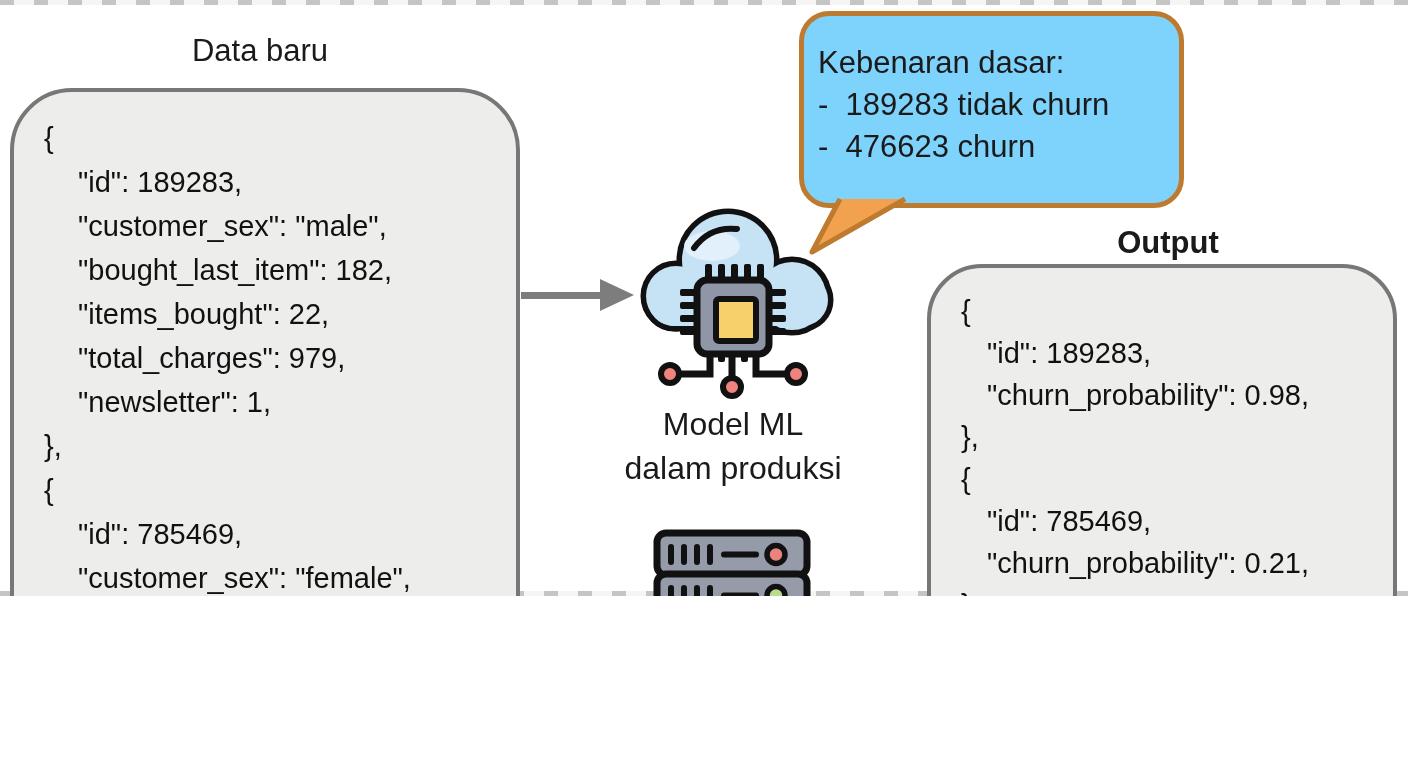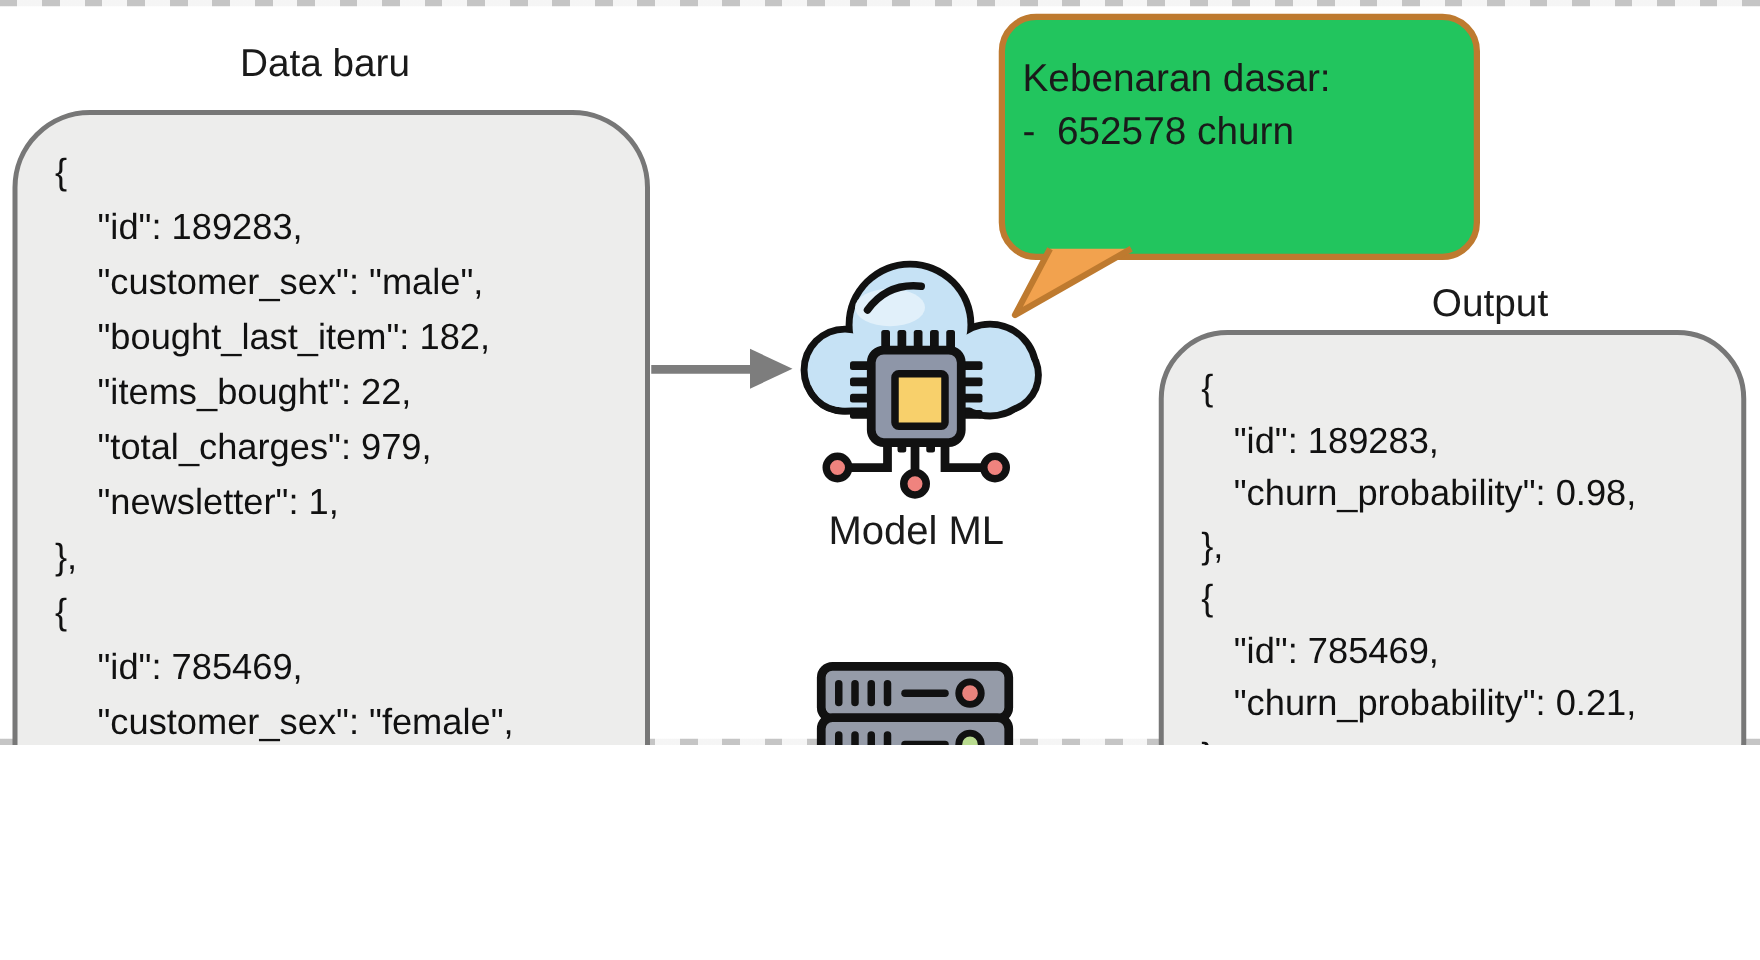--- a/index.html
+++ b/index.html
@@ -18,21 +18,21 @@
   #output-panel .code-line{line-height:42px;}
   .code-line{font-size:29px;white-space:pre;color:#111;}
   .ind-1{padding-left:34px;}
   #output-panel .ind-1{padding-left:26px;}
   
   #arrow-line{left:521px;top:292px;width:81px;height:7px;background:#7D7D7D;}
   #arrow-head{left:600px;top:279px;width:0;height:0;
       border-top:16px solid transparent;border-bottom:16px solid transparent;
       border-left:34px solid #7D7D7D;}
   
-  #bubble{left:799px;top:11px;width:385px;height:197px;background:#22c55e;
+  #bubble{left:799px;top:11px;width:385px;height:197px;background:#7dd3fc;
       border:5px solid #BE7A2F;border-radius:30px;box-sizing:border-box;
       padding:26px 12px 0 14px;z-index:2;}
   #bubble .bline{font-size:31px;line-height:42px;white-space:pre;}
   #bubble-tail{left:790px;top:196px;z-index:3;}
   
   .icon-label{font-size:32px;text-align:center;white-space:nowrap;}
 </style>
 </head>
 <body>
 <div id="stage">
@@ -55,21 +55,22 @@
     <div class="code-line ind-1">"customer_sex": "female",</div>
     <div class="code-line ind-1">...</div>
     <div class="code-line ind-0">}</div>
   </div>
 
   <div id="arrow-line" class="abs"></div>
   <div id="arrow-head" class="abs"></div>
 
   <div id="bubble" class="abs">
     <div class="bline">Kebenaran dasar:</div>
-    <div class="bline">-  652578 churn</div>
+    <div class="bline">-  189283 tidak churn</div>
+    <div class="bline">-  476623 churn</div>
   </div>
   <svg id="bubble-tail" class="abs" width="130" height="64" viewBox="0 0 130 64">
     <path d="M50 3 L22 56 L115 3" fill="#F2A24E" stroke="#BE7A2F" stroke-width="5" stroke-linejoin="round"></path>
   </svg>
 
   <svg class="abs" style="left:640px;top:204px;" width="196" height="196" viewBox="0 0 196 196">
 
     <g stroke="#111" stroke-width="11" fill="#C6E2F5">
       <circle cx="36" cy="92" r="30"></circle>
       <circle cx="88" cy="56" r="46"></circle>
@@ -109,20 +110,21 @@
       <rect x="126" y="111" width="20" height="7" rx="2"></rect>
       <rect x="126" y="124" width="20" height="7" rx="2"></rect>
       <rect x="78" y="146" width="7" height="12" rx="2"></rect>
       <rect x="101" y="146" width="7" height="12" rx="2"></rect>
     </g>
 
     <rect x="57" y="76" width="72" height="74" rx="10" fill="#8E96A8" stroke="#111" stroke-width="7"></rect>
     <rect x="76" y="95" width="40" height="42" rx="3" fill="#F8D06B" stroke="#111" stroke-width="6"></rect>
   </svg>
   <div class="abs icon-label" style="left:603px;top:406px;width:260px;">Model ML</div>
+  <div class="abs icon-label" style="left:603px;top:450px;width:260px;">dalam produksi</div>
 
   <svg class="abs" style="left:650px;top:528px;" width="164" height="166" viewBox="0 0 164 166">
     <path d="M82 129 L82 148" stroke="#111" stroke-width="6"></path>
     <path d="M20 148 L144 148" stroke="#111" stroke-width="6" stroke-linecap="round"></path>
     <circle cx="7" cy="148" r="3.5" fill="#111"></circle>
     <circle cx="157" cy="148" r="3.5" fill="#111"></circle>
     <rect x="66" y="139" width="32" height="17" rx="3" fill="#F5A84E" stroke="#111" stroke-width="5"></rect>
     <g fill="#959BA8" stroke="#111" stroke-width="7">
       <rect x="7" y="5" width="150" height="42" rx="9"></rect>
       <rect x="7" y="46" width="150" height="42" rx="9"></rect>
@@ -146,21 +148,21 @@
       <path d="M74 26.5 L106 26.5"></path>
       <path d="M74 67.5 L106 67.5"></path>
       <path d="M74 108.5 L106 108.5"></path>
     </g>
     <circle cx="126" cy="26.5" r="9" fill="#E8837D" stroke="#111" stroke-width="5.5"></circle>
     <circle cx="126" cy="67.5" r="9" fill="#B9DB90" stroke="#111" stroke-width="5.5"></circle>
     <circle cx="126" cy="108.5" r="9" fill="#B9DB90" stroke="#111" stroke-width="5.5"></circle>
   </svg>
   <div class="abs icon-label" style="left:633px;top:708px;width:200px;font-size:32px;">Model</div>
 
-  <div class="abs title" style="left:1072px;top:225px;width:240px;">Output</div>
+  <div class="abs title" style="left:1048px;top:225px;width:240px;font-weight:bold;">Output</div>
   <div id="output-panel" class="abs panel">
     <div class="code-line ind-0">{</div>
     <div class="code-line ind-1">"id": 189283,</div>
     <div class="code-line ind-1">"churn_probability": 0.98,</div>
     <div class="code-line ind-0">},</div>
     <div class="code-line ind-0">{</div>
     <div class="code-line ind-1">"id": 785469,</div>
     <div class="code-line ind-1">"churn_probability": 0.21,</div>
     <div class="code-line ind-0">}</div>
   </div>

